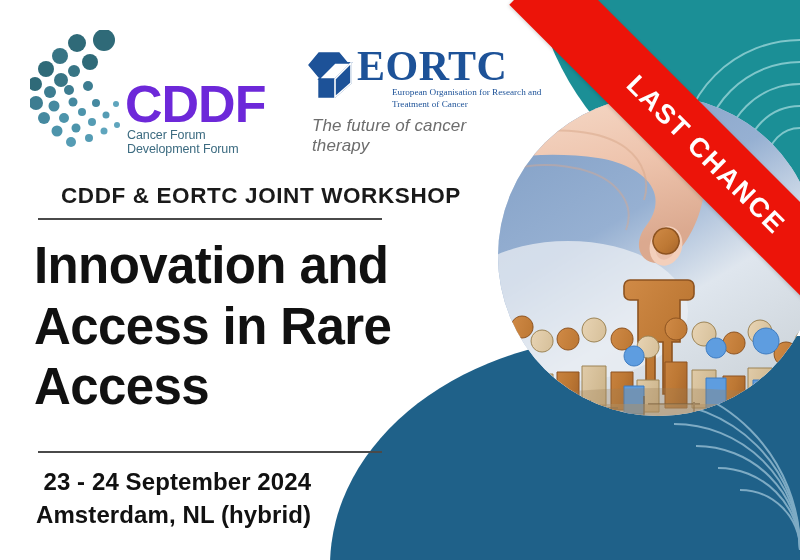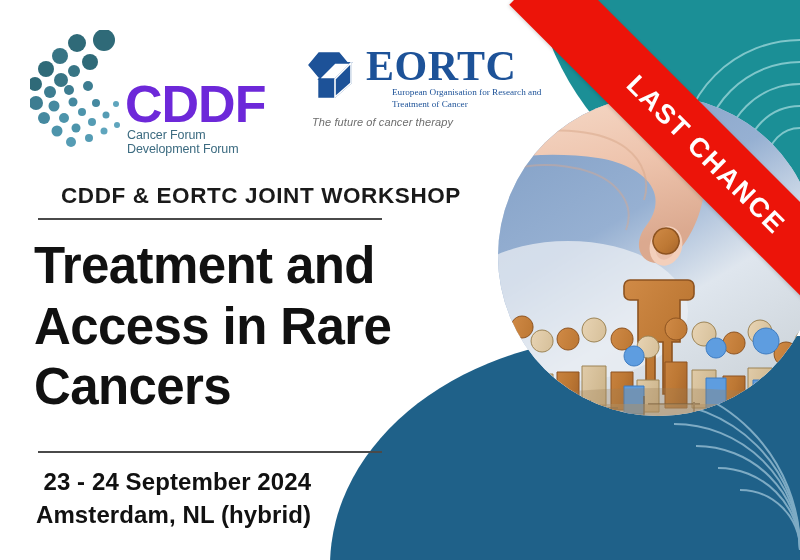--- a/index.html
+++ b/index.html
@@ -36,25 +36,25 @@
   .cddf-logo{position:absolute;left:30px;top:30px;width:250px;height:120px;z-index:4;}
   .cddf-logo svg{position:absolute;left:0;top:0;}
   .cddf-word{position:absolute;left:95px;top:48px;font-size:52px;font-weight:700;color:#6d28d9;
              letter-spacing:-1px;line-height:1;font-family:"Liberation Sans",sans-serif;}
   .cddf-sub{position:absolute;left:97px;top:98px;font-size:12.5px;color:#3c6b80;letter-spacing:-.1px;
             font-family:"Liberation Sans",sans-serif;}
 
   
   .eortc{position:absolute;left:305px;top:45px;z-index:4;width:215px;height:105px;}
   .eortc .mark{position:absolute;left:0;top:4px;}
-  .eortc-word{position:absolute;left:61px;top:0px;font-size:42px;font-weight:700;color:#1d5298;
+  .eortc-word{position:absolute;left:52px;top:0px;font-size:42px;font-weight:700;color:#1d5298;
               letter-spacing:.5px;line-height:1;font-family:"Liberation Serif",serif;}
   .eortc-sub{position:absolute;left:58px;top:42px;width:162px;font-size:9.2px;line-height:1.28;
              color:#1d5298;font-family:"Liberation Serif",serif;margin-left:29px;}
-  .eortc-tag{position:absolute;left:7px;top:71px;font-size:11px;font-style:italic;color:#6d6d6d;
+  .eortc-tag{position:absolute;left:7px;top:71px;font-size:17px;font-style:italic;color:#6d6d6d;
              font-family:"Liberation Sans",sans-serif;letter-spacing:.1px;}
 
   
   .kicker{position:absolute;left:37px;top:183px;font-size:22.5px;font-weight:700;color:#1a1a1a;
           letter-spacing:.6px;font-family:"Liberation Sans",sans-serif;margin-left:24px;}
   .rule-top{position:absolute;left:38px;top:218px;width:344px;height:2px;background:#4a4a4a;}
   .headline{position:absolute;left:34px;top:236px;width:430px;font-size:51px;font-weight:700;
             line-height:1.19;color:#111;letter-spacing:-.6px;font-family:"Liberation Sans",sans-serif;}
   .rule-bot{position:absolute;left:38px;top:451px;width:344px;height:2px;background:#4a4a4a;}
   .meta{position:absolute;left:36px;top:466px;font-size:24px;font-weight:700;line-height:1.33;
@@ -218,20 +218,20 @@
         <path d="M30 30 L46 14 L46 34 L30 48 Z" fill="#1d5298" stroke="#ffffff" stroke-width="1.6"></path>
       </g>
     </svg>
     <div class="eortc-word">EORTC</div>
     <div class="eortc-sub">European Organisation for Research and Treatment of Cancer</div>
     <div class="eortc-tag">The future of cancer therapy</div>
   </div>
 
   <div class="kicker">CDDF &amp; EORTC JOINT WORKSHOP</div>
   <div class="rule-top"></div>
-  <div class="headline">Treatment and Access in Rare Cancers</div>
+  <div class="headline">Innovation and Access in Rare Access</div>
   <div class="rule-bot"></div>
   <div class="meta">
     <div>23 - 24 September 2024</div>
     <div>Amsterdam, NL (hybrid)</div>
   </div>
 
 </div>
 
 </body></html>

